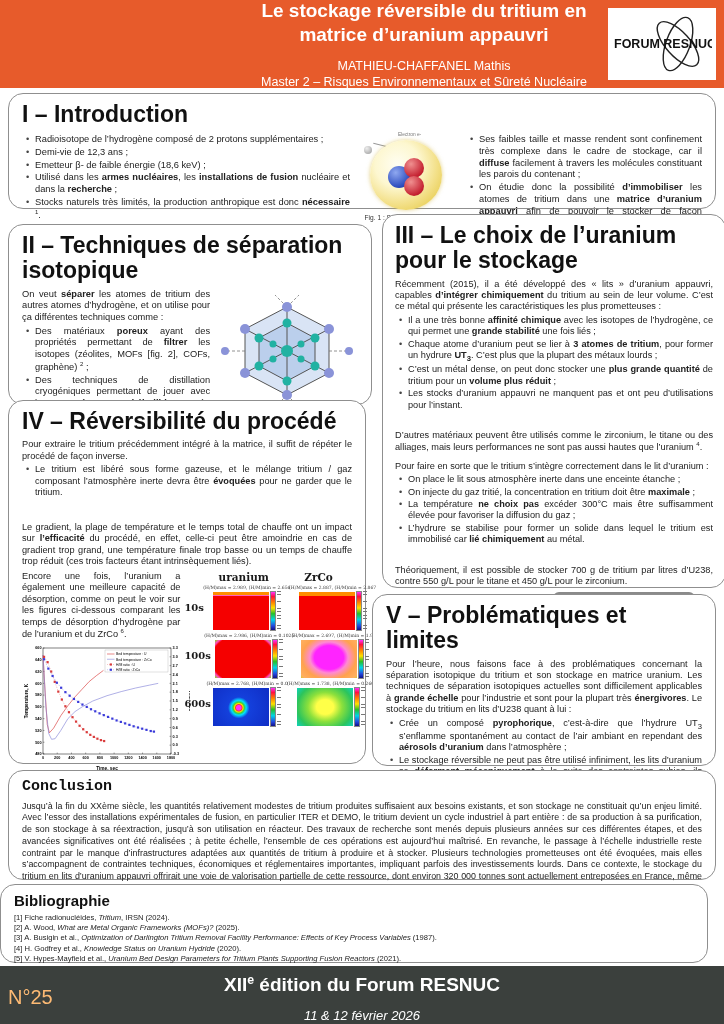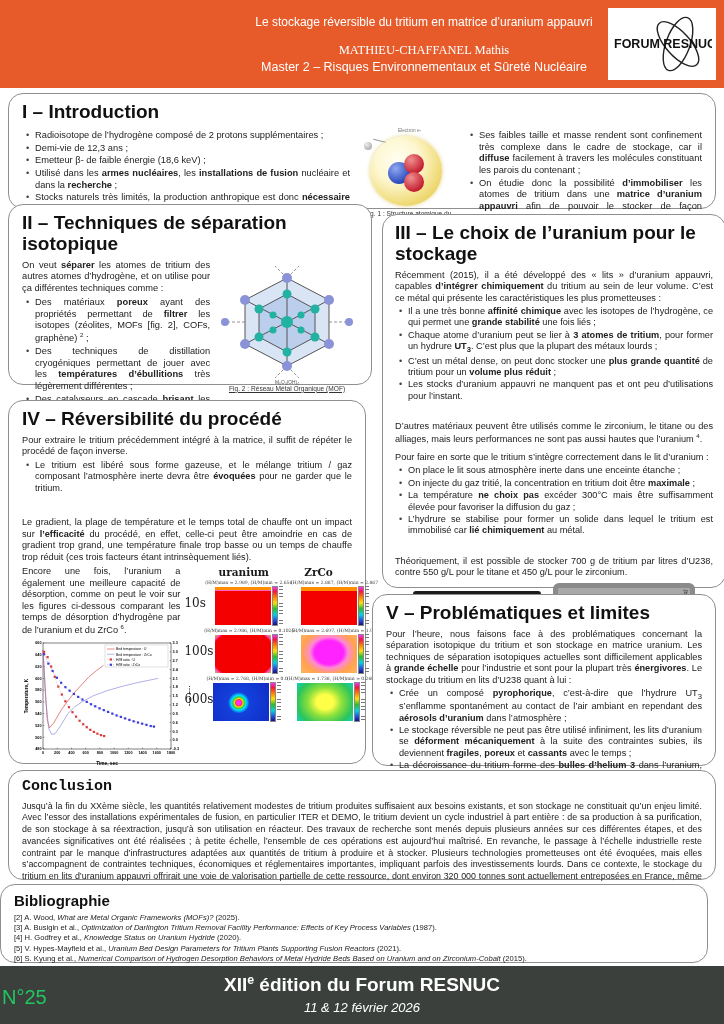--- a/index.html
+++ b/index.html
@@ -10,28 +10,28 @@
   sup{font-size:.65em;}
   
   .header{position:absolute;left:0;top:0;width:724px;height:88px;}
   .logo-left{position:absolute;left:10px;top:8px;width:228px;height:72px;background:#fff;
     display:flex;flex-direction:column;align-items:center;justify-content:center;}
   .logo-left .row{display:flex;align-items:flex-end;gap:4px;}
   .logo-left .nimes{font-size:27px;font-weight:bold;color:#111;letter-spacing:.5px;line-height:1;}
   .logo-left .univ{font-size:8px;letter-spacing:4px;color:#222;margin-top:2px;margin-left:30px;align-self:flex-start;padding-left:38px;}
   .head-titles{position:absolute;left:244px;top:8px;width:360px;height:72px;display:flex;
     flex-direction:column;align-items:center;justify-content:center;text-align:center;color:#fff;}
-  .head-title{font-size:12px;font-weight:normal;line-height:1.25;}
-  .head-author{font-size:12.5px;margin-top:13px;font-family:Liberation Serif, serif;}
+  .head-title{font-size:19px;font-weight:bold;line-height:1.25;}
+  .head-author{font-size:12.5px;margin-top:13px;}
   .head-prog{font-size:12.5px;margin-top:2px;}
   .logo-right{position:absolute;right:8px;top:8px;width:108px;height:72px;background:#fff;
     display:flex;align-items:center;justify-content:center;}
   
   .panel{position:absolute;background:#fff;border:1.5px solid #8f8f8f;border-radius:15px;padding:8px 13px;}
-  .ptitle{font-size:19px;font-weight:bold;color:#111;margin:0 0 5px 0;line-height:1.1;}
+  .ptitle{font-size:23px;font-weight:bold;color:#111;margin:0 0 5px 0;line-height:1.1;}
   .txt{font-size:9.3px;line-height:1.26;text-align:justify;color:#222;}
   ul.blist{margin:2px 0;padding:0 0 16px 4px;list-style:none;}
   ul.blist li{position:relative;padding-left:9px;margin-bottom:1px;font-size:9.3px;line-height:1.26;text-align:justify;color:#222;}
   ul.blist li::before{content:"•";position:absolute;left:0;top:0;color:#444;}
   .figcap{font-size:6.6px;color:#333;text-align:center;line-height:1.3;}
   .figcap.u{text-decoration:underline;}
   
   #p1{left:8px;top:93px;width:708px;height:116px;}
   .p1-body{display:flex;gap:8px;}
   .p1-left{width:328px;}
@@ -43,21 +43,21 @@
     box-shadow:0 0 4px rgba(210,180,60,.6);}
   .nucl{position:absolute;border-radius:50%;}
   .n-blue{left:26px;top:34px;width:22px;height:22px;background:radial-gradient(circle at 35% 30%,#8fa8f0,#2c4bbd 70%,#1b2f86);}
   .n-red1{left:42px;top:26px;width:20px;height:20px;background:radial-gradient(circle at 35% 30%,#f09090,#c42030 70%,#8d1020);}
   .n-red2{left:42px;top:44px;width:20px;height:20px;background:radial-gradient(circle at 35% 30%,#f09090,#c42030 70%,#8d1020);}
   .electron{position:absolute;left:2px;top:14px;width:8px;height:8px;border-radius:50%;
     background:radial-gradient(circle at 35% 30%,#eee,#999);}
   .e-label{position:absolute;left:36px;top:0;font-size:4.8px;color:#777;}
   .e-line{position:absolute;left:12px;top:5px;width:26px;height:10px;border-bottom:.5px solid #999;transform:rotate(14deg);}
   
-  #p2{left:8px;top:204px;width:364px;height:181px;}
+  #p2{left:8px;top:224px;width:364px;height:181px;}
   .p2-body{display:flex;gap:6px;}
   .p2-text{width:57%;}
   .p2-fig{width:43%;display:flex;flex-direction:column;align-items:center;justify-content:flex-start;padding-top:4px;}
   .mof-label{font-size:4.8px;color:#555;margin-top:-2px;}
   
   #p3{left:382px;top:214px;width:344px;height:374px;padding:8px 12px;}
   #p3 .txt, #p3 ul.blist li{font-size:9.2px;line-height:1.24;}
   .fig3-row{display:flex;justify-content:center;align-items:flex-end;gap:12px;margin-top:4px;}
   .xray{position:relative;border-radius:3px;}
   .xray-a{width:128px;height:70px;background:
@@ -73,21 +73,21 @@
   
   #p4{left:8px;top:400px;width:358px;height:364px;}
   #p4 .txt, #p4 ul.blist li{font-size:9.2px;line-height:1.25;}
   .rev-figs{display:flex;gap:4px;margin-top:3px;}
   .rev-left{width:48%;}
   .rev-right{width:52%;}
   .linechart{width:168px;height:132px;margin-top:2px;}
   .hm-heads{display:flex;margin-left:22px;}
   .hm-heads span{width:50%;text-align:center;font-family:"DejaVu Serif",serif;font-weight:bold;font-size:10.5px;}
   .hm-row{display:flex;align-items:center;margin-top:2px;}
-  .hm-time{width:22px;font-size:12px;font-weight:normal;font-family:"DejaVu Serif",serif;}
+  .hm-time{width:22px;font-size:10px;font-weight:bold;font-family:"DejaVu Serif",serif;}
   .hm-col{width:50%;display:flex;flex-direction:column;align-items:center;}
   .hm-cap{font-size:4.5px;color:#333;white-space:nowrap;font-family:"DejaVu Serif",serif;}
   .hm-box{display:flex;align-items:center;gap:1px;margin-top:1px;}
   .hm{width:56px;height:38px;}
   .cbar{width:6px;height:40px;background:linear-gradient(to bottom,#ff30ff,#ff1040 12%,#ff8000 27%,#ffe000 42%,#28c028 57%,#00d4e8 73%,#2448e0 89%,#101088 100%);border:.5px solid #888;}
   .cticks{width:4px;height:40px;background:repeating-linear-gradient(to bottom,#777 0 .7px,transparent .7px 3.4px);}
   .hm-u10{background:#f50000;border-top:3px solid #ff8d00;box-shadow:inset 0 1px 0 #ff60c0;}
   .hm-z10{background:#f50000;border-top:4px solid #ff8d00;}
   .hm-u100{background:radial-gradient(100% 115% at 50% 50%,#f50000 0 56%,#ff4cc4 60%,#86dc1e 66%,#1ec82a 72%,#00dcdc 82%,#2e6fe0 94%);}
   .hm-z100{background:radial-gradient(100% 120% at 50% 46%,#ff24ff 0 26%,#ff8ad2 34%,#ffa24e 48%,#ffb060 62%,#a8e000 74%,#22c878 84%,#00d2f0 95%);}
@@ -98,24 +98,24 @@
   #p5 .txt, #p5 ul.blist li{font-size:9.2px;line-height:1.24;}
   
   #pc{left:8px;top:770px;width:708px;height:110px;}
   #pc .ptitle{font-size:15px;font-family:Liberation Mono, monospace;}
   #pc .txt{font-size:8.9px;line-height:1.32;}
   #pb{left:0;top:884px;width:708px;height:79px;}
   #pb .ptitle{font-size:15px;margin-bottom:3px;}
   .bib{font-size:7.6px;line-height:1.38;color:#222;}
   
   .footer{position:absolute;left:0;bottom:0;width:724px;height:58px;background:#3b403d;color:#fff;}
-  .f-num{position:absolute;left:2px;top:20px;font-size:20px;color:#22c55e;}
+  .f-num{position:absolute;left:8px;top:20px;font-size:20px;color:#fdba74;}
   .f-center{position:absolute;left:0;top:7px;width:100%;text-align:center;}
   .f-title{font-size:19px;font-weight:bold;}
-  .f-date{font-size:13px;font-style:italic;margin-top:4px;}
+  .f-date{font-size:13px;font-style:italic;margin-top:12px;}
 </style>
 </head>
 <body>
 
 <div id="poster">
 
   <div class="header" style="background:#e75b2b;">
     <div class="head-titles">
       <div class="head-title">Le stockage réversible du tritium en matrice d’uranium appauvri</div>
       <div class="head-author">MATHIEU-CHAFFANEL Mathis</div>
@@ -489,20 +489,21 @@
     </ul>
   </div>
 
   <div class="panel" id="pc">
     <div class="ptitle">Conclusion</div>
     <div class="txt">Jusqu’à la fin du XXème siècle, les quantités relativement modestes de tritium produites suffisaient aux besoins existants, et son stockage ne constituait qu’un enjeu limité. Avec l’essor des installations expérimentales de fusion, en particulier ITER et DEMO, le tritium devient un cycle industriel à part entière : de sa production à sa purification, de son stockage à sa réextraction, jusqu’à son utilisation en réacteur. Des travaux de recherche sont menés depuis plusieurs années sur ces différentes étapes, et des avancées significatives ont été réalisées ; à petite échelle, l’ensemble de ces opérations est aujourd’hui maîtrisé. En revanche, le passage à l’échelle industrielle reste contraint par le manque d’infrastructures adaptées aux quantités de tritium à produire et à stocker. Plusieurs technologies prometteuses ont été évoquées, mais elles s’accompagnent de contraintes techniques, économiques et réglementaires importantes, impliquant parfois des investissements lourds. Dans ce contexte, le stockage du tritium en lits d’uranium appauvri offrirait une voie de valorisation partielle de cette ressource, dont environ 320 000 tonnes sont actuellement entreposées en France, même si cette solution demeure limitée.</div>
   </div>
 
   <div class="panel" id="pb">
     <div class="ptitle">Bibliographie</div>
+    <div class="bib">[1] Fiche radionucléides, <i>Tritium</i>, IRSN (2024).</div>
     <div class="bib">[2] A. Wood, <i>What are Metal Organic Frameworks (MOFs)?</i> (2025).</div>
     <div class="bib">[3] A. Busigin et al., <i>Optimization of Darlington Tritium Removal Facility Performance: Effects of Key Process Variables</i> (1987).</div>
     <div class="bib">[4] H. Godfrey et al., <i>Knowledge Status on Uranium Hydride</i> (2020).</div>
     <div class="bib">[5] V. Hypes-Mayfield et al., <i>Uranium Bed Design Parameters for Tritium Plants Supporting Fusion Reactors</i> (2021).</div>
     <div class="bib">[6] S. Kyung et al., <i>Numerical Comparison of Hydrogen Desorption Behaviors of Metal Hydride Beds Based on Uranium and on Zirconium-Cobalt</i> (2015).</div>
   </div>
 
   <div class="footer">
     <div class="f-num">N°25</div>
     <div class="f-center">

